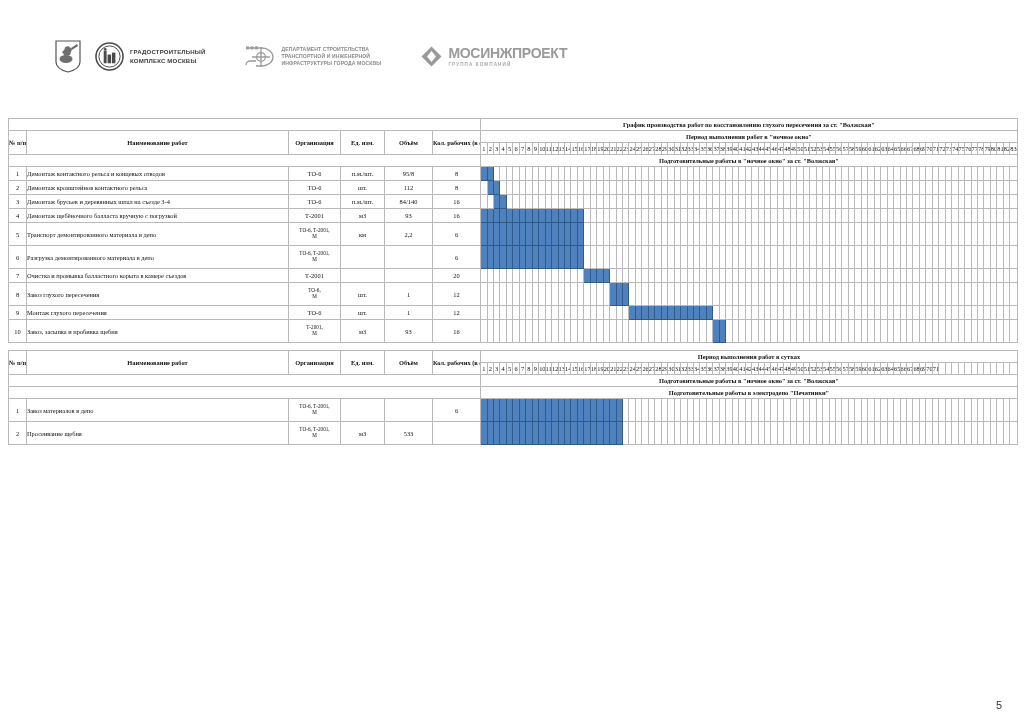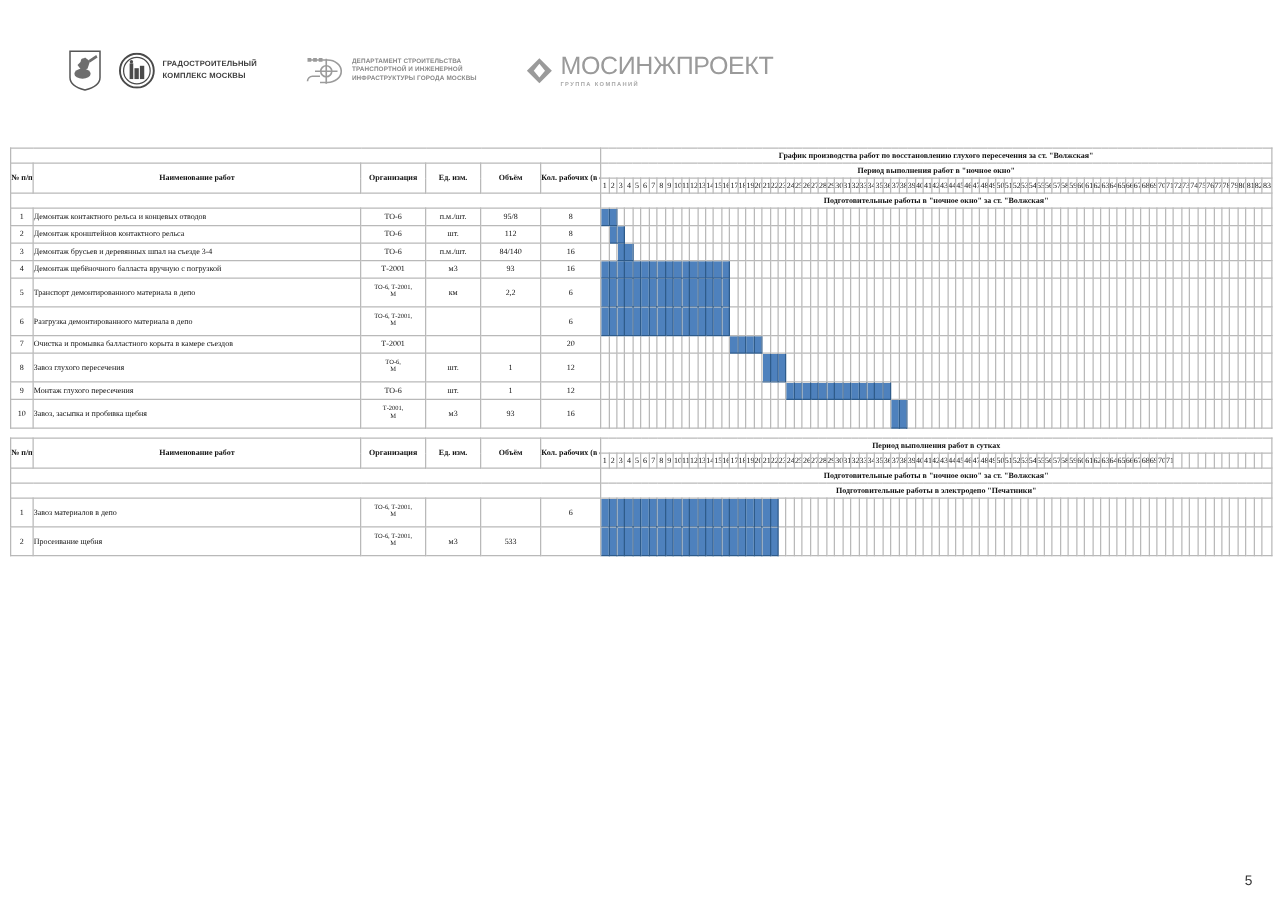--- a/index.html
+++ b/index.html
@@ -17,21 +17,21 @@
   .logo-txt{
     font-family:"Liberation Sans", sans-serif;
     font-size:6.1px;font-weight:bold;color:#3c3c3c;
     line-height:1.35;letter-spacing:.15px;text-transform:uppercase;
   }
   .logo-txt.gray{color:#8a8a8a;font-size:5.1px;letter-spacing:.1px;}
   .dep-mark{width:34px;height:26px;}
   .mip-mark{width:21px;height:21px;}
   .mip-name{
     font-family:"Liberation Sans", sans-serif;
-    font-size:20px;font-weight:normal;color:#9a9a9a;letter-spacing:-.3px;
+    font-size:14px;font-weight:bold;color:#9a9a9a;letter-spacing:-.3px;
     line-height:1;
   }
   .mip-sub{
     font-family:"Liberation Sans", sans-serif;
     font-size:4.6px;font-weight:bold;color:#a9a9a9;letter-spacing:1.1px;
     margin-top:2px;
   }
   .doc-title{
     position:absolute;right:16px;top:34px;width:470px;
     text-align:right;

